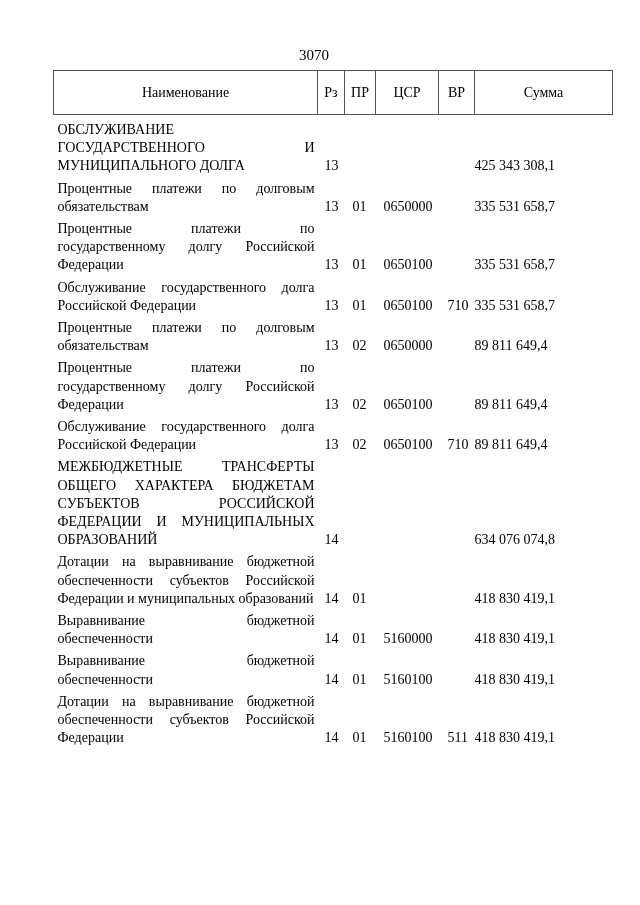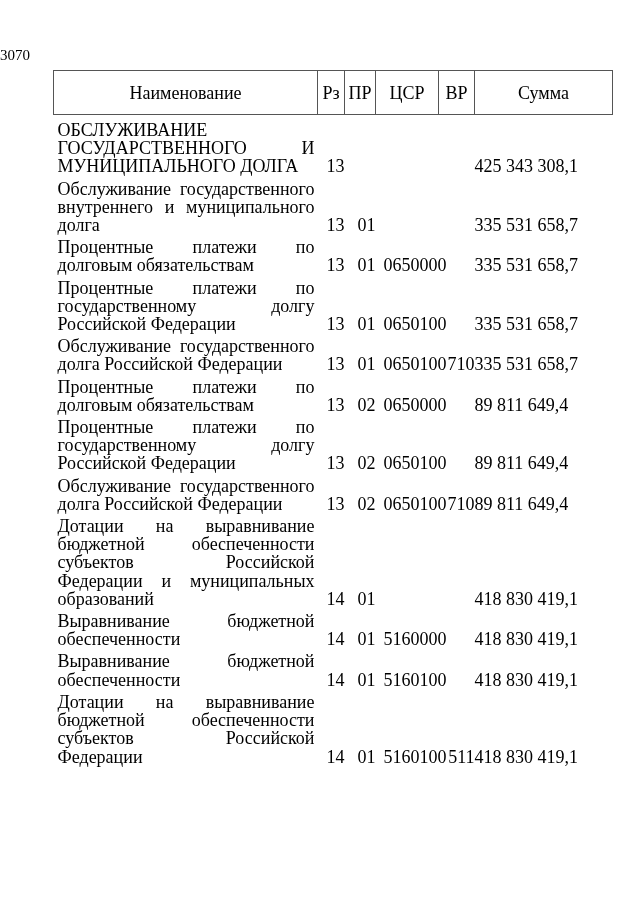--- a/index.html
+++ b/index.html
@@ -1,34 +1,34 @@
 <!DOCTYPE html>
 <html><head>
 <meta charset="utf-8">
 <style>
   html, body { margin: 0; padding: 0; background: #ffffff; }
   body { width: 640px; height: 905px; position: relative; overflow: hidden;
          font-family: "Liberation Serif", serif; color: #000; }
-  .page-number { position: absolute; top: 46px; left: 0; width: 628px; 
+  .page-number { position: absolute; top: 46px; left: 0; width: 628px; text-align: center;
                  font-size: 15px; line-height: 18px; }
   table.budget { position: absolute; top: 70px; left: 53px; width: 559px;
-                 border-collapse: collapse; table-layout: fixed; font-size: 18px; }
+                 border-collapse: collapse; table-layout: fixed; font-size: 14px; }
   table.budget col.c-name { width: 264px; }
   table.budget col.c-rz { width: 27px; }
   table.budget col.c-pr { width: 31px; }
   table.budget col.c-csr { width: 63px; }
   table.budget col.c-vr { width: 36px; }
   table.budget col.c-sum { width: 138px; }
   thead th { border: 1px solid #555; font-weight: normal; height: 43px; padding: 0;
              text-align: center; vertical-align: middle; line-height: 18px; }
   tbody td { padding: 0; vertical-align: bottom; line-height: 18.2px; }
   tbody tr td { padding-top: 4px; }
   tbody tr:first-child td { padding-top: 6px; }
   td.name { text-align: justify; text-align-last: left; padding-left: 4px !important; padding-right: 3px !important; }
-  td.code { text-align: right; padding-left: 7px !important; margin-left: 20px; }
+  td.code { text-align: left; padding-left: 7px !important; margin-left: 20px; }
   td.code.rz { padding-left: 7px !important; }
   td.code.pr { padding-left: 8px !important; }
   td.code.csr { padding-left: 8px !important; }
   td.code.vr { padding-left: 9px !important; }
   td.sum { padding-right: 26px !important; white-space: nowrap; }
   tr.bold td { font-weight: normal; }
 </style>
 </head>
 <body>
 
@@ -54,28 +54,20 @@
     </tr>
   </thead>
   <tbody id="rows">
       <tr class="bold">
         <td class="name">ОБСЛУЖИВАНИЕ ГОСУДАРСТВЕННОГО И МУНИЦИПАЛЬНОГО ДОЛГА</td>
         <td class="code rz">13</td>
         <td class="code pr"></td>
         <td class="code csr"></td>
         <td class="code vr"></td>
         <td class="sum">425 343 308,1</td>
-      </tr>
-      <tr>
-        <td class="name">Обслуживание государственного внутреннего и муниципального долга</td>
-        <td class="code rz">13</td>
-        <td class="code pr">01</td>
-        <td class="code csr"></td>
-        <td class="code vr"></td>
-        <td class="sum">335 531 658,7</td>
       </tr>
       <tr>
         <td class="name">Процентные платежи по долговым обязательствам</td>
         <td class="code rz">13</td>
         <td class="code pr">01</td>
         <td class="code csr">0650000</td>
         <td class="code vr"></td>
         <td class="sum">335 531 658,7</td>
       </tr>
       <tr>
@@ -111,20 +103,28 @@
         <td class="sum">89 811 649,4</td>
       </tr>
       <tr>
         <td class="name">Обслуживание государственного долга Российской Федерации</td>
         <td class="code rz">13</td>
         <td class="code pr">02</td>
         <td class="code csr">0650100</td>
         <td class="code vr">710</td>
         <td class="sum">89 811 649,4</td>
       </tr>
+      <tr class="bold">
+        <td class="name">МЕЖБЮДЖЕТНЫЕ ТРАНСФЕРТЫ ОБЩЕГО ХАРАКТЕРА БЮДЖЕТАМ СУБЪЕКТОВ РОССИЙСКОЙ ФЕДЕРАЦИИ И МУНИЦИПАЛЬНЫХ ОБРАЗОВАНИЙ</td>
+        <td class="code rz">14</td>
+        <td class="code pr"></td>
+        <td class="code csr"></td>
+        <td class="code vr"></td>
+        <td class="sum">634 076 074,8</td>
+      </tr>
       <tr>
         <td class="name">Дотации на выравнивание бюджетной обеспеченности субъектов Российской Федерации и муниципальных образований</td>
         <td class="code rz">14</td>
         <td class="code pr">01</td>
         <td class="code csr"></td>
         <td class="code vr"></td>
         <td class="sum">418 830 419,1</td>
       </tr>
       <tr>
         <td class="name">Выравнивание бюджетной обеспеченности</td>

